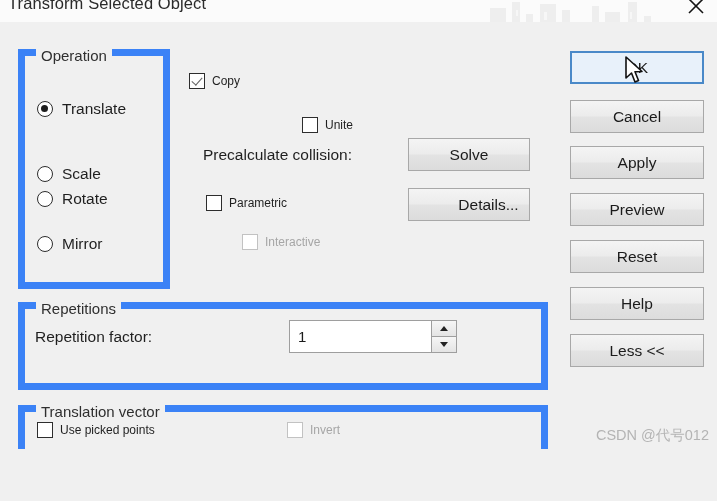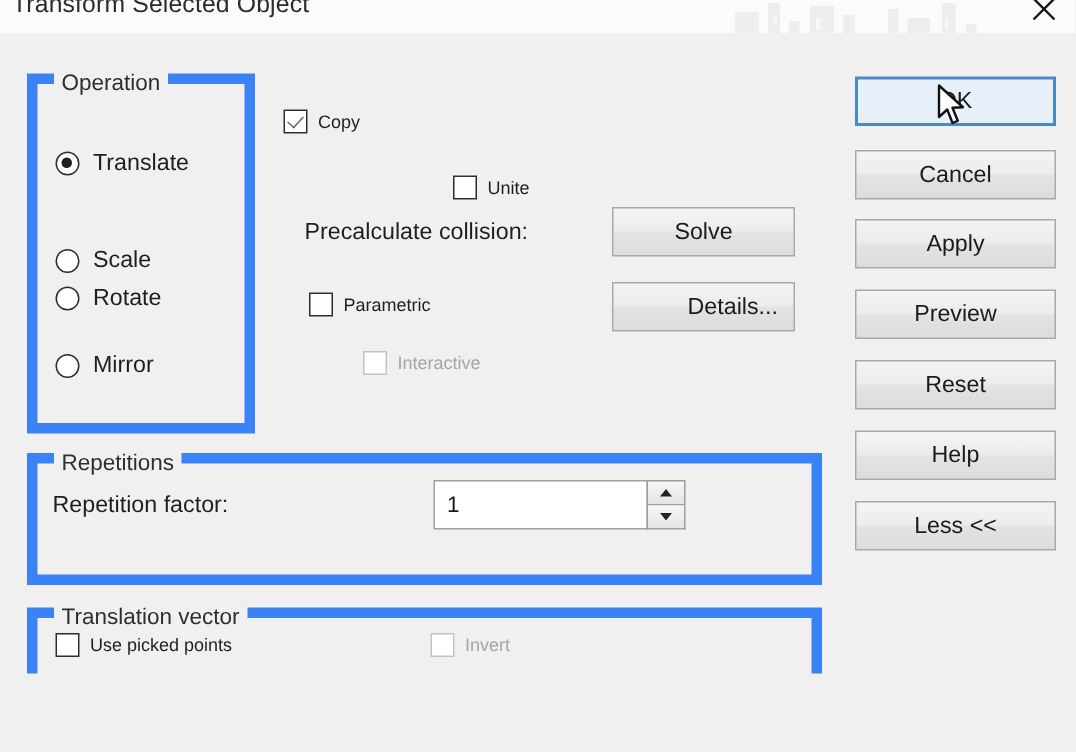--- a/index.html
+++ b/index.html
@@ -398,14 +398,15 @@
       <div class="btn" id="btn-help">Help</div>
       <div class="btn" id="btn-less">Less &lt;&lt;</div>
     </div>
 
   </div>
 
   <svg class="cursor" viewBox="0 0 22 30">
     <path d="M2 1 L2 22 L7.5 17 L11 26 L14.5 24.5 L11 15.8 L18 15.5 Z" fill="#ffffff" stroke="#111111" stroke-width="1.6" stroke-linejoin="round"></path>
   </svg>
 
+  <div class="watermark-csdn">CSDN @代号012</div>
 
 </div>
 
 </body></html>

